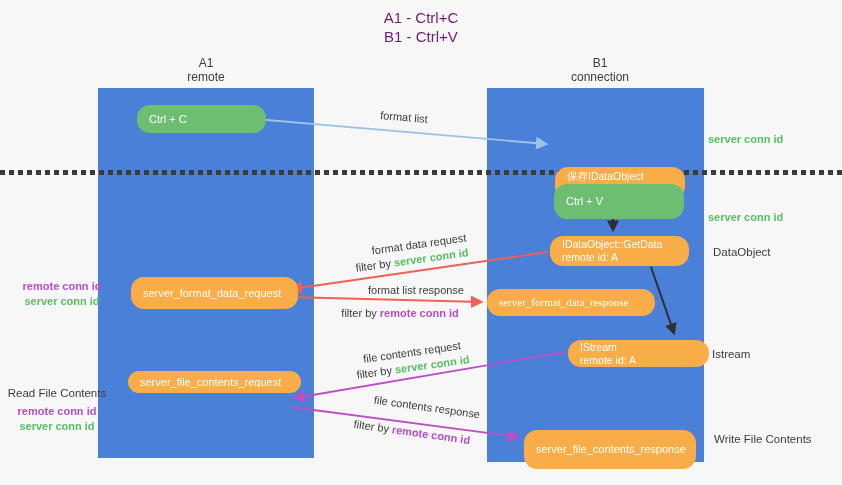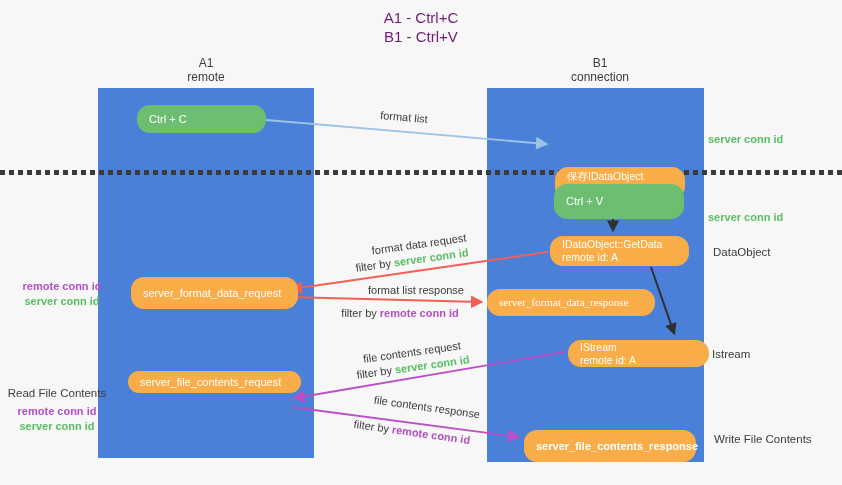--- a/index.html
+++ b/index.html
@@ -102,21 +102,21 @@
 
   <div class="node orange" style="left:568px;top:340px;width:129px;height:27px;font-size:10.5px;">
     <div>IStream</div>
     <div>remote id: A</div>
   </div>
 
   <div class="node orange" style="left:128px;top:371px;width:161px;height:22px;">
     <div>server_file_contents_request</div>
   </div>
 
-  <div class="node orange" style="left:524px;top:430px;width:160px;height:32px;font-weight:bold;">
+  <div class="node orange" style="left:524px;top:430px;width:160px;height:39px;">
     <div>server_file_contents_response</div>
   </div>
 
   <div class="arrow-label" style="left:404px;top:117px;transform:translate(-50%,-50%) rotate(5deg);">
     <span>format list</span>
   </div>
 
   <div class="arrow-label" style="left:419px;top:244px;transform:translate(-50%,-50%) rotate(-8deg);">
     <span>format data request</span>
   </div>

